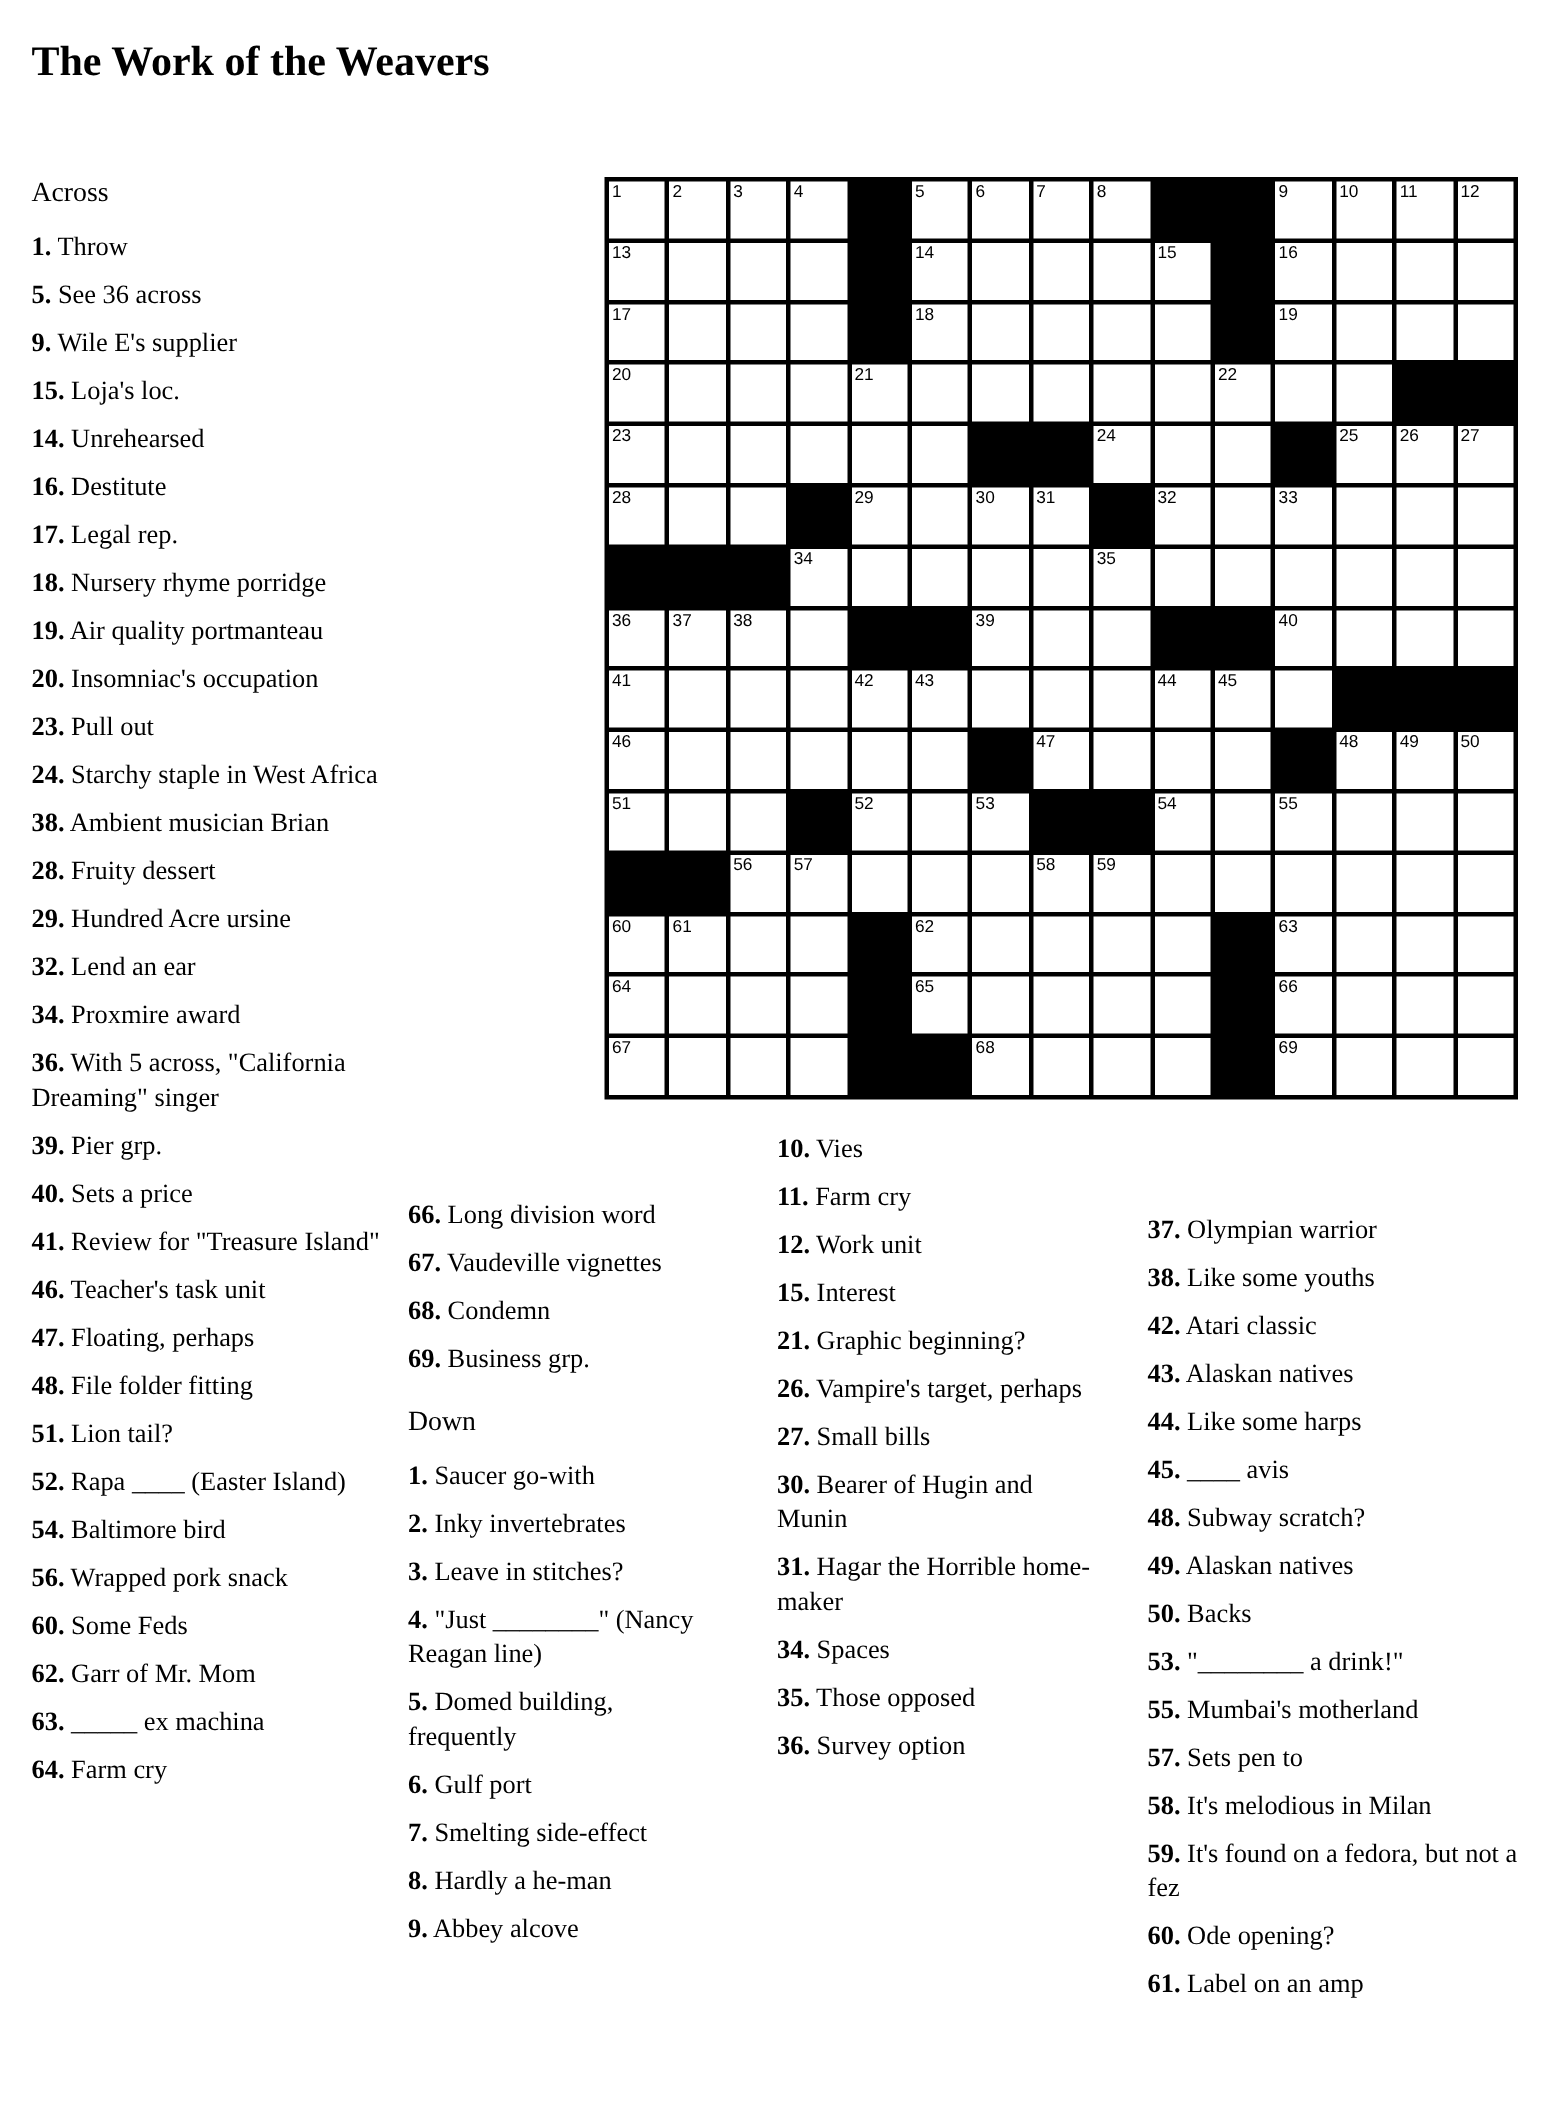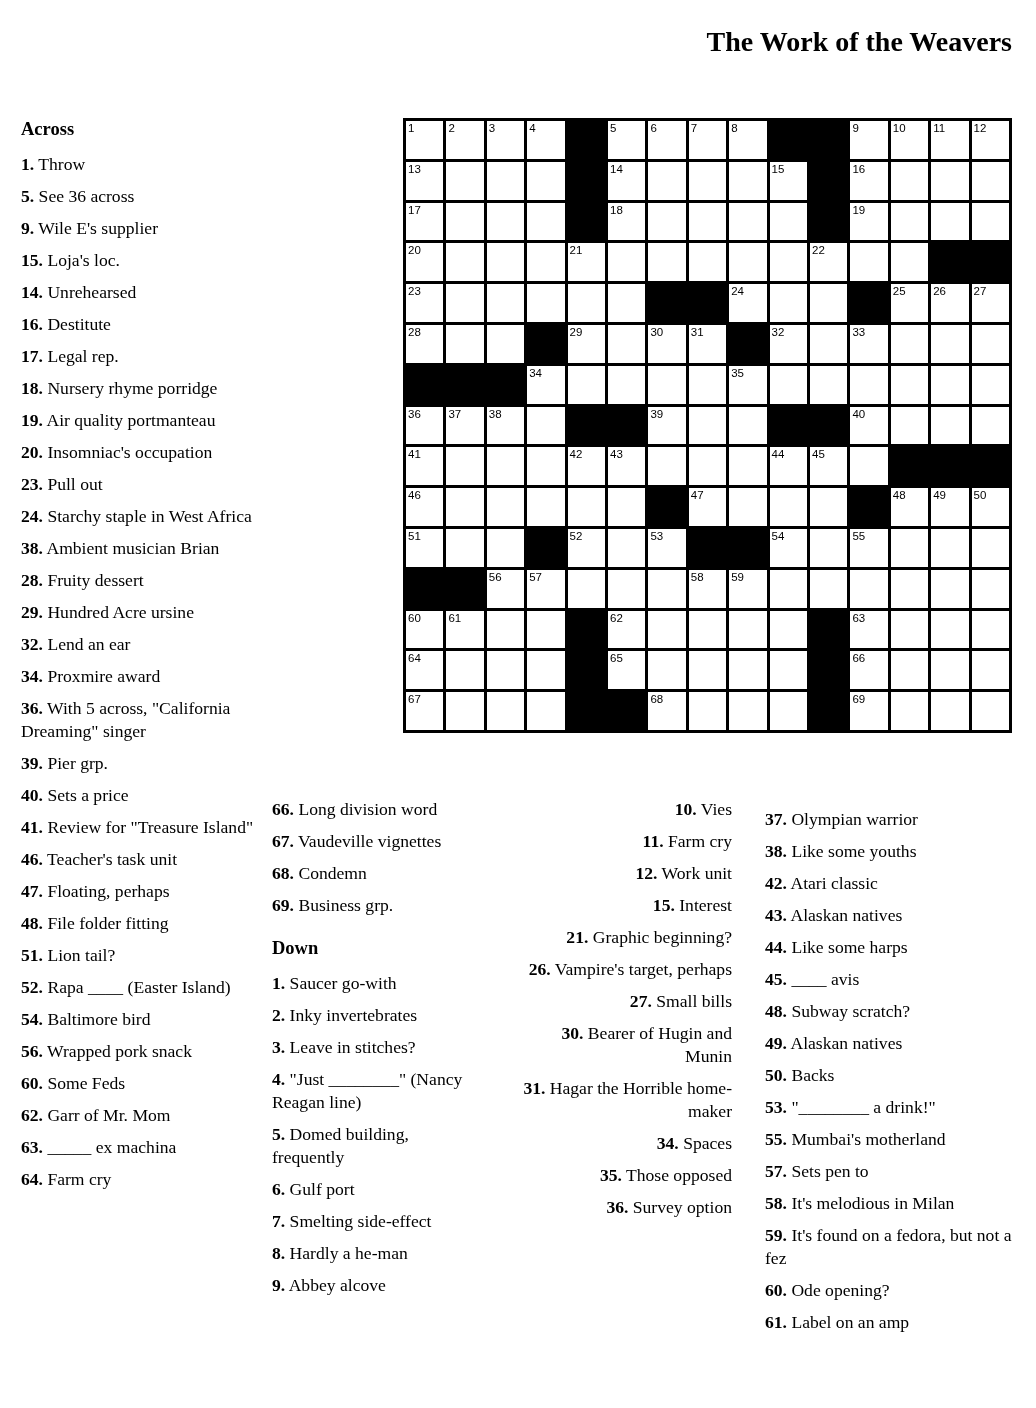--- a/index.html
+++ b/index.html
@@ -4,21 +4,21 @@
 <style>
   html,body{margin:0;padding:0;}
   body{
     width:1036px;height:1408px;position:relative;
     background:#ffffff;color:#000;
     font-family:"Liberation Serif",serif;
     overflow:hidden;
   }
   .page-header{
     position:absolute;left:21px;top:26px;width:991px;
-    display:flex;justify-content:flex-end;align-items:baseline;
+    display:flex;justify-content:space-between;align-items:baseline;
   }
   .page-title,.byline{
     font-weight:bold;font-size:28px;line-height:32px;white-space:nowrap;
   }
   
   #grid{
     position:absolute;left:403px;top:118px;width:609px;height:615px;
     box-sizing:border-box;background:#000;
     display:grid;
     grid-template-columns:repeat(15,1fr);
@@ -29,25 +29,25 @@
   .cell.black{background:#000;}
   .num{
     position:absolute;top:0;left:2px;
     font-family:"Liberation Sans",sans-serif;
     font-size:11.5px;line-height:14px;color:#000;
   }
   
   .clue-col{position:absolute;font-size:17.6px;line-height:23px;}
   #col1{left:21px;top:118px;width:233px;}
   #col2{left:272px;top:798px;width:206px;}
-  #col3{left:518px;top:798px;width:214px;text-align:right;}
+  #col3{left:518px;top:754px;width:214px;}
   #col4{left:765px;top:808px;width:250px;}
   .clue{margin:0 0 9px 0;}
   .clue b{font-weight:bold;}
-  .clue-heading{font-weight:bold;font-size:18.5px;line-height:23px;margin:20px 0 12px 0;}
+  .clue-heading{font-weight:normal;font-size:18.5px;line-height:23px;margin:20px 0 12px 0;}
   .clue-heading:first-child{margin-top:0;}
 </style>
 </head>
 <body>
 
 <div class="page-header">
   <div class="page-title">The Work of the Weavers</div>
 </div>
 
 <div id="grid">

